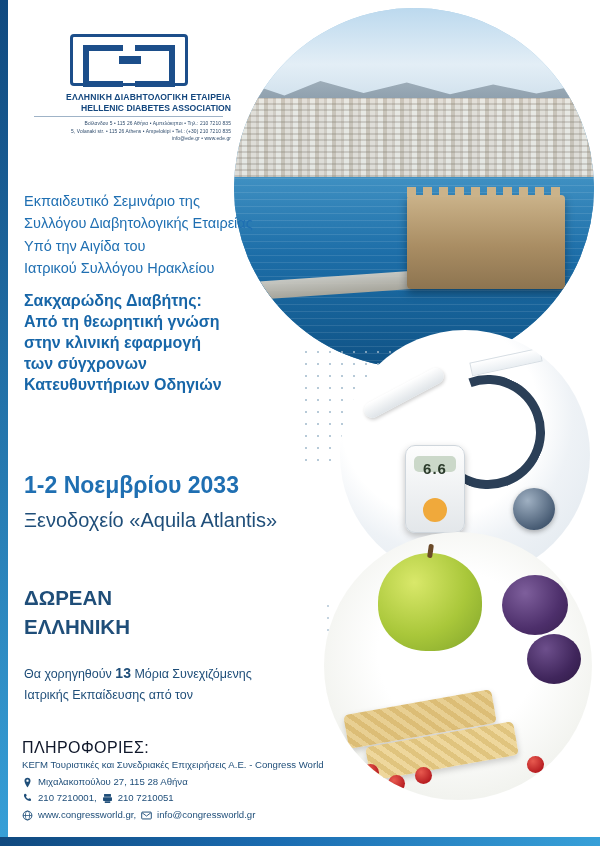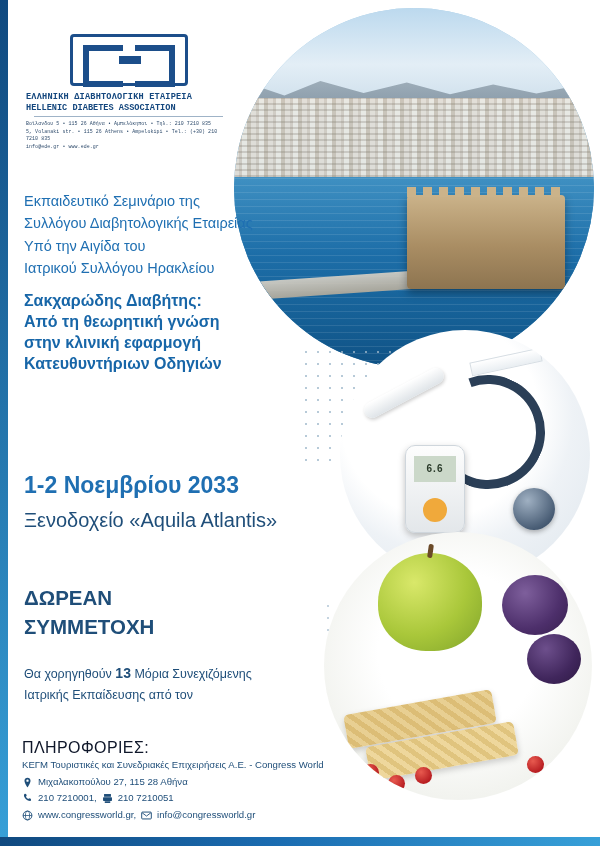--- a/index.html
+++ b/index.html
@@ -113,25 +113,25 @@
     box-shadow: 0 2px 5px rgba(0,0,0,.3);
   }
   .med-meter {
     position:absolute; left: 26%; top: 46%;
     width: 58px; height: 86px; border-radius: 10px;
     background: linear-gradient(#fdfdfd, #e3e7ea);
     box-shadow: 0 3px 7px rgba(0,0,0,.25);
     border: 1px solid #cfd6dc;
   }
   .med-meter-screen {
-    position:absolute; left: 8px; right: 8px; top: 10px; height: 26px;
+    position:absolute; left: 8px; right: 8px; top: 10px; height: 16px;
     background: #cbd8c9;
-    border-radius: 0;
+    border-radius: 5px;
     color: #2b3b2b;
-    font-size: 10px;
+    font-size: 15px;
     font-weight: bold;
     text-align: center;
     line-height: 26px;
     letter-spacing: 1px;
   }
   .med-meter-btn {
     position:absolute; left: 50%; transform: translateX(-50%);
     bottom: 10px; width: 24px; height: 24px; border-radius: 50%;
     background: #f0a93b;
   }
@@ -217,23 +217,22 @@
     background-size: 12px 12px;
     opacity: .6;
   }
 
   
   .logo-block {
     position: absolute;
     left: 26px;
     top: 34px;
     width: 205px;
-    text-align: left;
+    text-align: right;
     color: #123f75;
-    font-family: Liberation Mono, monospace;
   }
   .logo-mark {
     width: 112px; height: 46px;
     margin: 0 auto 6px auto;
     border: 3px solid #1c4e8a;
     border-radius: 4px;
     position: relative;
     background: #ffffff;
   }
   .logo-mark:before {
@@ -444,31 +443,32 @@
     <div class="line">Εκπαιδευτικό Σεμινάριο της</div>
     <div class="line">Συλλόγου Διαβητολογικής Εταιρείας</div>
     <div class="line">Υπό την Αιγίδα του</div>
     <div class="line">Ιατρικού Συλλόγου Ηρακλείου</div>
   </div>
 
   <div class="title">
     <div class="line">Σακχαρώδης Διαβήτης:</div>
     <div class="line">Από τη θεωρητική γνώση</div>
     <div class="line">στην κλινική εφαρμογή</div>
+    <div class="line">των σύγχρονων</div>
     <div class="line">Κατευθυντήριων Οδηγιών</div>
   </div>
 
   <div class="when">
     <div class="date">1-2 Νοεμβρίου 2033</div>
     <div class="venue">Ξενοδοχείο «Aquila Atlantis»</div>
   </div>
 
   <div class="free">
     <div>ΔΩΡΕΑΝ</div>
-    <div>ΣΥΜΜΕΤΟΧΗ</div>
+    <div>ΕΛΛΗΝΙΚΗ</div>
   </div>
 
   <div class="credits">
     <div>
       <span>Θα χορηγηθούν</span>
       <b>13</b>
       <span>Μόρια Συνεχιζόμενης</span>
     </div>
     <div>Ιατρικής Εκπαίδευσης από τον</div>
   </div>

